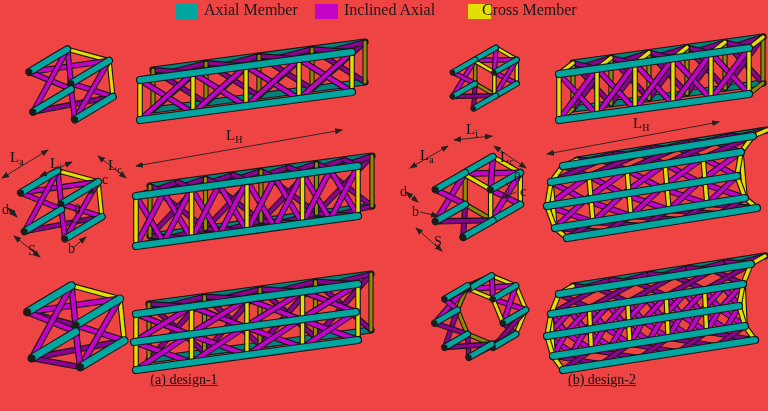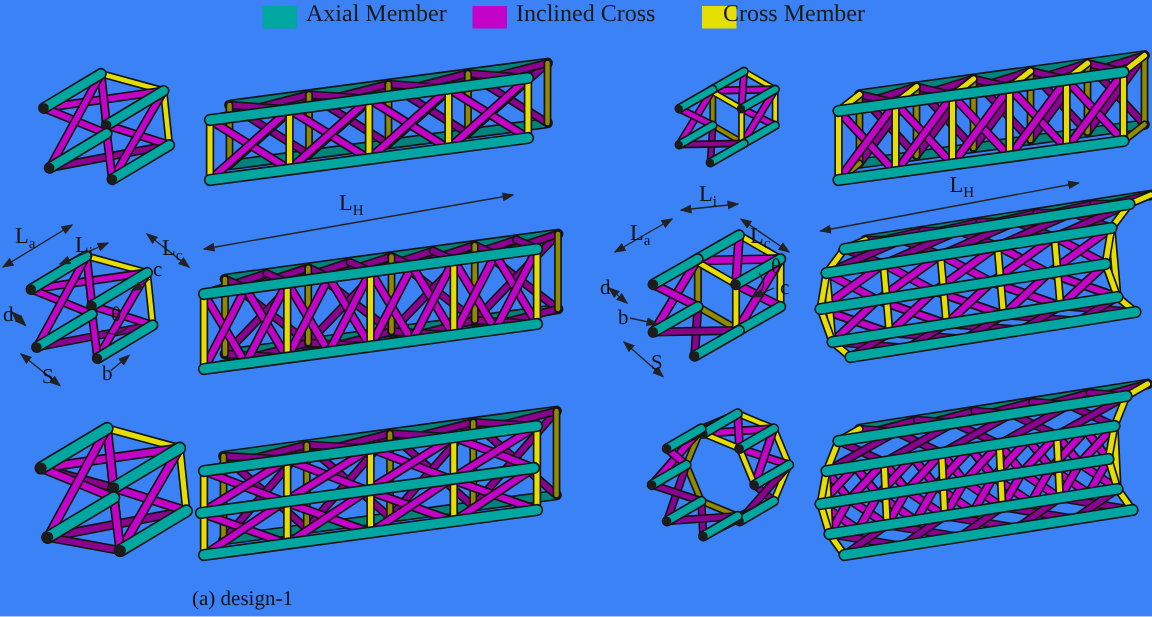--- a/index.html
+++ b/index.html
@@ -1,41 +1,41 @@
 <!DOCTYPE html>
 <html><head>
 <meta charset="utf-8">
 <style>
   html,body{margin:0;padding:0;background:#fff;}
-  #figure{position:relative;width:768px;height:411px;background:#3b82f6;overflow:hidden;
+  #figure{position:relative;width:768px;height:411px;background:#ef4444;overflow:hidden;
           font-family:"Liberation Serif", serif;}
   .swatch{position:absolute;width:23px;height:15px;top:4px;}
   .leglabel{position:absolute;top:1px;font-size:16px;color:#1a1a1a;white-space:nowrap;}
-  .caption{position:absolute;top:392px;font-size:14px;color:#111;text-align:left;width:112px;}
+  .caption{position:absolute;top:372px;font-size:14px;color:#111;text-align:center;width:112px;text-decoration:underline;}
   svg{position:absolute;overflow:visible;}
   svg text{font-family:"Liberation Serif", serif;}
 </style>
 </head>
 <body>
 
 <div id="figure">
 
   <svg width="0" height="0">
     <defs>
       <marker id="arrowhead" markerWidth="8" markerHeight="8" refX="7" refY="3" orient="auto-start-reverse" markerUnits="userSpaceOnUse" viewBox="0 0 8 6">
         <path d="M0,0 L8,3 L0,6 z" fill="#222"></path>
       </marker>
     </defs>
   </svg>
 
   <div>
     <div class="swatch" style="left: 175px; background-color: rgb(0, 167, 160);"></div>
     <div class="leglabel" style="left:204px">Axial Member</div>
     <div class="swatch" style="left: 315px; background-color: rgb(195, 3, 200);"></div>
-    <div class="leglabel" style="left:344px">Inclined Cross</div>
+    <div class="leglabel" style="left:344px">Inclined Axial</div>
     <div class="swatch" style="left: 468px; background-color: rgb(228, 222, 4);"></div>
     <div class="leglabel" style="left:482px">Cross Member</div>
   </div>
 
   <svg id="c1t" style="left:10px;top:30px" width="120" height="105">
       <line x1="57.3" y1="19.2" x2="99.1" y2="30.599999999999998" stroke="#141414" stroke-width="5.24" stroke-linecap="round"></line>
       <line x1="57.3" y1="19.2" x2="99.1" y2="30.599999999999998" stroke="#E4DE04" stroke-width="3.04" stroke-linecap="round"></line>
       <line x1="99.1" y1="30.599999999999998" x2="102.89999999999999" y2="66.69999999999999" stroke="#141414" stroke-width="5.24" stroke-linecap="round"></line>
       <line x1="99.1" y1="30.599999999999998" x2="102.89999999999999" y2="66.69999999999999" stroke="#E4DE04" stroke-width="3.04" stroke-linecap="round"></line>
       <line x1="57.3" y1="19.2" x2="61.099999999999994" y2="59.099999999999994" stroke="#141414" stroke-width="5.05" stroke-linecap="round"></line>
@@ -1125,14 +1125,15 @@
       <line x1="16" y1="66" x2="208" y2="36" stroke="#00A7A0" stroke-width="6" stroke-linecap="round"></line>
       <line x1="12" y1="88" x2="204" y2="58" stroke="#141414" stroke-width="8.2" stroke-linecap="round"></line>
       <line x1="12" y1="88" x2="204" y2="58" stroke="#00A7A0" stroke-width="6" stroke-linecap="round"></line>
       <line x1="18" y1="108" x2="210" y2="78" stroke="#141414" stroke-width="8.2" stroke-linecap="round"></line>
       <line x1="18" y1="108" x2="210" y2="78" stroke="#00A7A0" stroke-width="6" stroke-linecap="round"></line>
       <line x1="28" y1="122" x2="220" y2="92" stroke="#141414" stroke-width="8.2" stroke-linecap="round"></line>
       <line x1="28" y1="122" x2="220" y2="92" stroke="#00A7A0" stroke-width="6" stroke-linecap="round"></line>
     </svg>
 
   <div class="caption" style="left:128px">(a) design-1</div>
+  <div class="caption" style="left:546px">(b) design-2</div>
 
 </div>
 
 </body></html>

